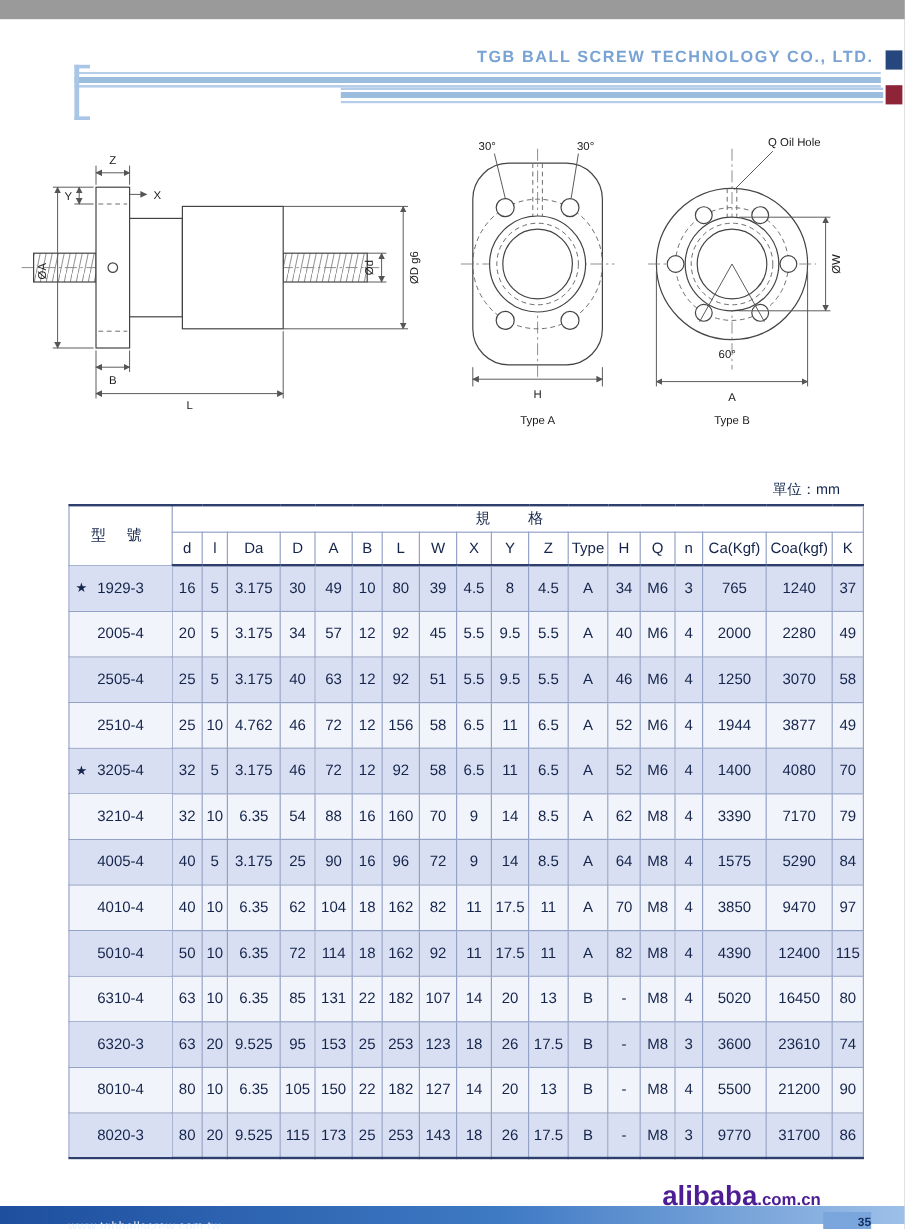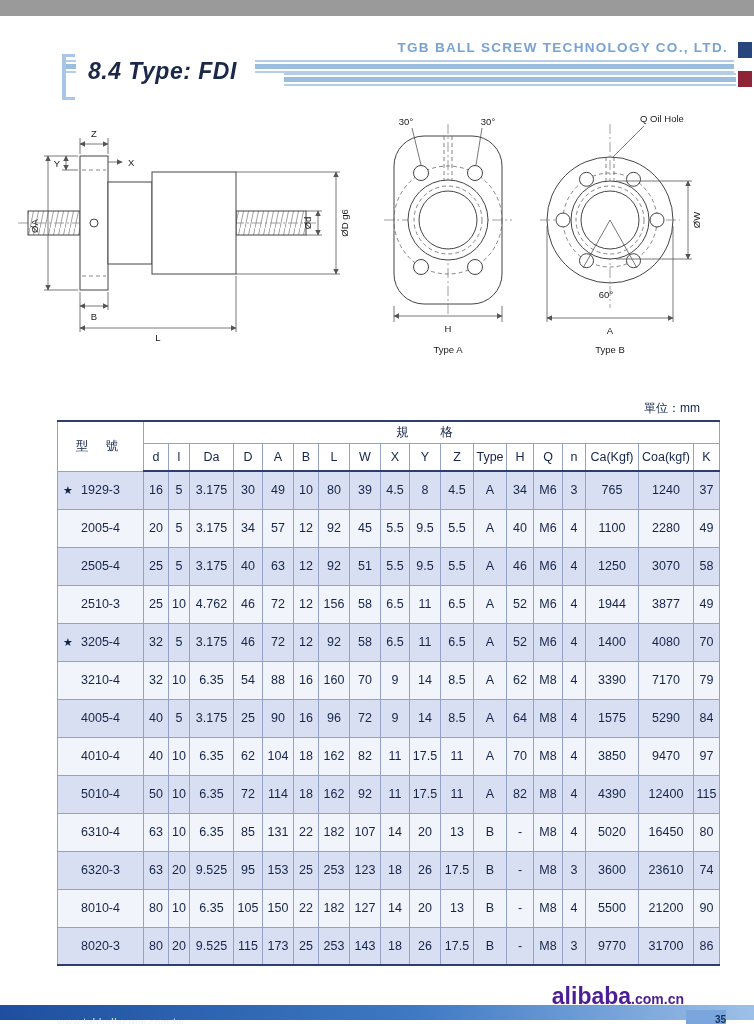--- a/index.html
+++ b/index.html
@@ -86,23 +86,20 @@
 <body>
 
 <div class="page">
 
   <div class="company">TGB BALL SCREW TECHNOLOGY CO., LTD.</div>
   <div class="sq sq-navy"></div>
   <div class="band band1"></div>
   <div class="band band2"></div>
   <div class="sq sq-maroon"></div>
   <div class="bracket"></div>
-  <div class="title-box">
-    <h1>8.4 Type: FDI</h1>
-  </div>
 
   <svg class="drawings" width="754" height="272" viewBox="0 0 754 272">
     <defs>
       <marker id="arr" viewBox="0 0 10 10" refX="9" refY="5" markerWidth="7" markerHeight="7" orient="auto-start-reverse">
         <path d="M0,0L10,5L0,10z" fill="#555"></path>
       </marker>
       <pattern id="thr" width="5" height="24" patternUnits="userSpaceOnUse">
         <path d="M0,24L5,0" stroke="#888" stroke-width="0.8" fill="none"></path>
       </pattern>
     </defs>
@@ -298,21 +295,21 @@
             <td>12</td>
             <td>92</td>
             <td>45</td>
             <td>5.5</td>
             <td>9.5</td>
             <td>5.5</td>
             <td>A</td>
             <td>40</td>
             <td>M6</td>
             <td>4</td>
-            <td>1100</td>
+            <td>2000</td>
             <td>2280</td>
             <td>49</td>
           </tr>
           <tr>
             <td class="model-cell"><span class="star"></span><span>2505-4</span></td>
             <td>25</td>
             <td>5</td>
             <td>3.175</td>
             <td>40</td>
             <td>63</td>
@@ -324,21 +321,21 @@
             <td>5.5</td>
             <td>A</td>
             <td>46</td>
             <td>M6</td>
             <td>4</td>
             <td>1250</td>
             <td>3070</td>
             <td>58</td>
           </tr>
           <tr>
-            <td class="model-cell"><span class="star"></span><span>2510-3</span></td>
+            <td class="model-cell"><span class="star"></span><span>2510-4</span></td>
             <td>25</td>
             <td>10</td>
             <td>4.762</td>
             <td>46</td>
             <td>72</td>
             <td>12</td>
             <td>156</td>
             <td>58</td>
             <td>6.5</td>
             <td>11</td>

